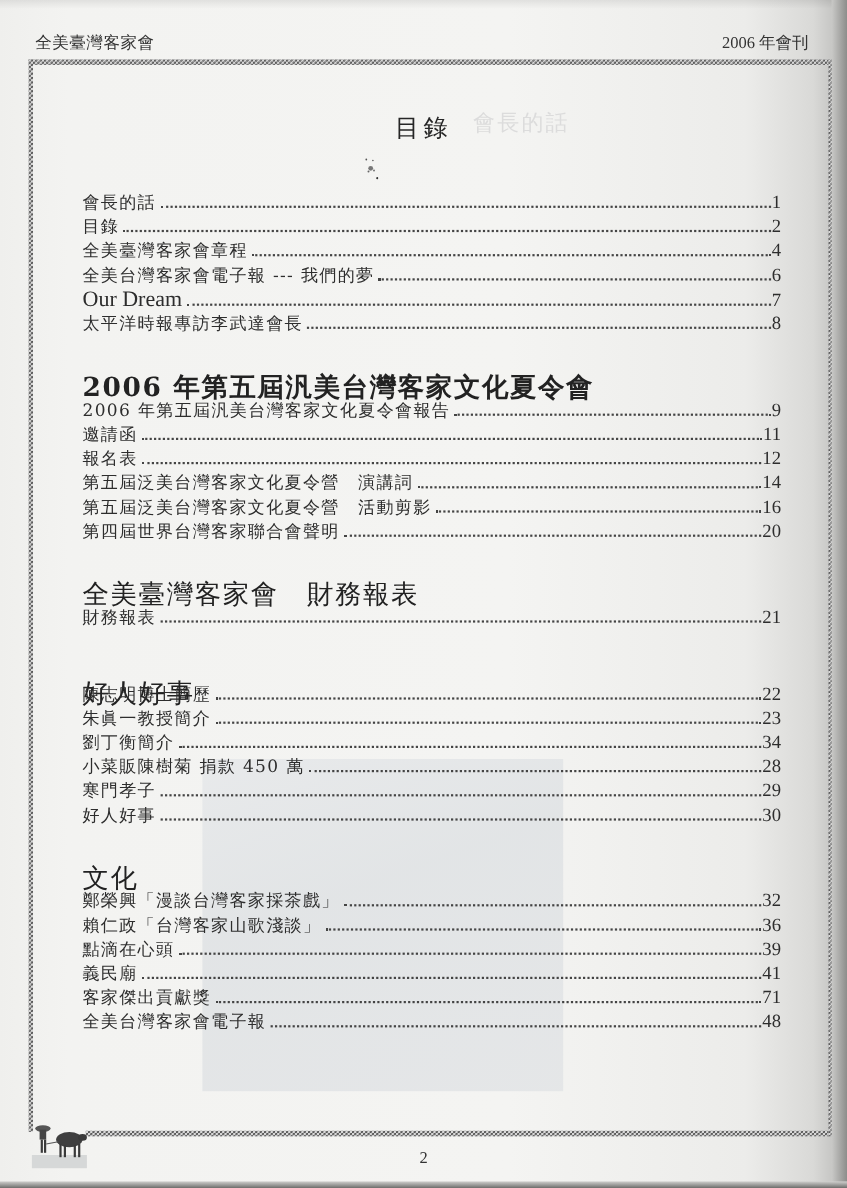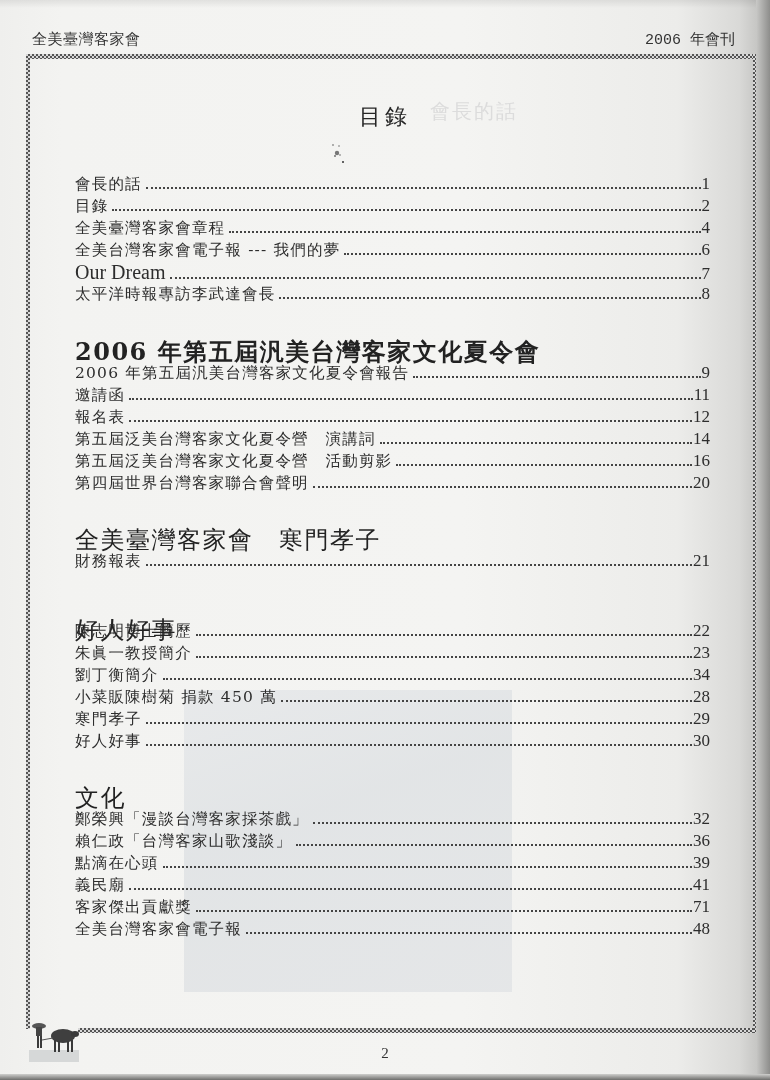--- a/index.html
+++ b/index.html
@@ -24,21 +24,21 @@
   .bottom-edge {
     position:absolute; left:0; bottom:0; width:770px; height:6px;
     background: linear-gradient(to bottom, #cfcfcd, #6e6e6c);
   }
   .header-left {
     position:absolute; left:32px; top:30px; font-size:15px; letter-spacing:0.5px;
     font-family:"Liberation Serif", "DejaVu Serif", serif; color:#333;
   }
   .header-right {
     position:absolute; right:35px; top:30px; font-size:15px;
-    font-family:Liberation Mono, monospace; color:#333;
+    font-family:Liberation Serif, serif; color:#333;
   }
   .border-h {
     position:absolute; height:5px;
     background-image:
       linear-gradient(45deg, #555 25%, transparent 25%, transparent 75%, #555 75%),
       linear-gradient(45deg, #555 25%, transparent 25%, transparent 75%, #555 75%);
     background-size:4px 4px; background-position:0 0, 2px 2px;
     background-color:#d8d8d8;
   }
   .border-v {
@@ -182,21 +182,21 @@
       <span class="dots"></span>
       <span class="pg">16</span>
     </div>
     <div class="row">
       <span class="lbl">第四屆世界台灣客家聯合會聲明</span>
       <span class="dots"></span>
       <span class="pg">20</span>
     </div>
   </div>
 
-  <div class="section" style="top:524px;">全美臺灣客家會　寒門孝子</div>
+  <div class="section" style="top:524px;">全美臺灣客家會　財務報表</div>
   <div class="toc" style="top:550px;">
     <div class="row">
       <span class="lbl">財務報表</span>
       <span class="dots"></span>
       <span class="pg">21</span>
     </div>
   </div>
 
   <div class="section" style="top:594px;margin-top:20px;">好人好事</div>
   <div class="toc" style="top:620px;">

